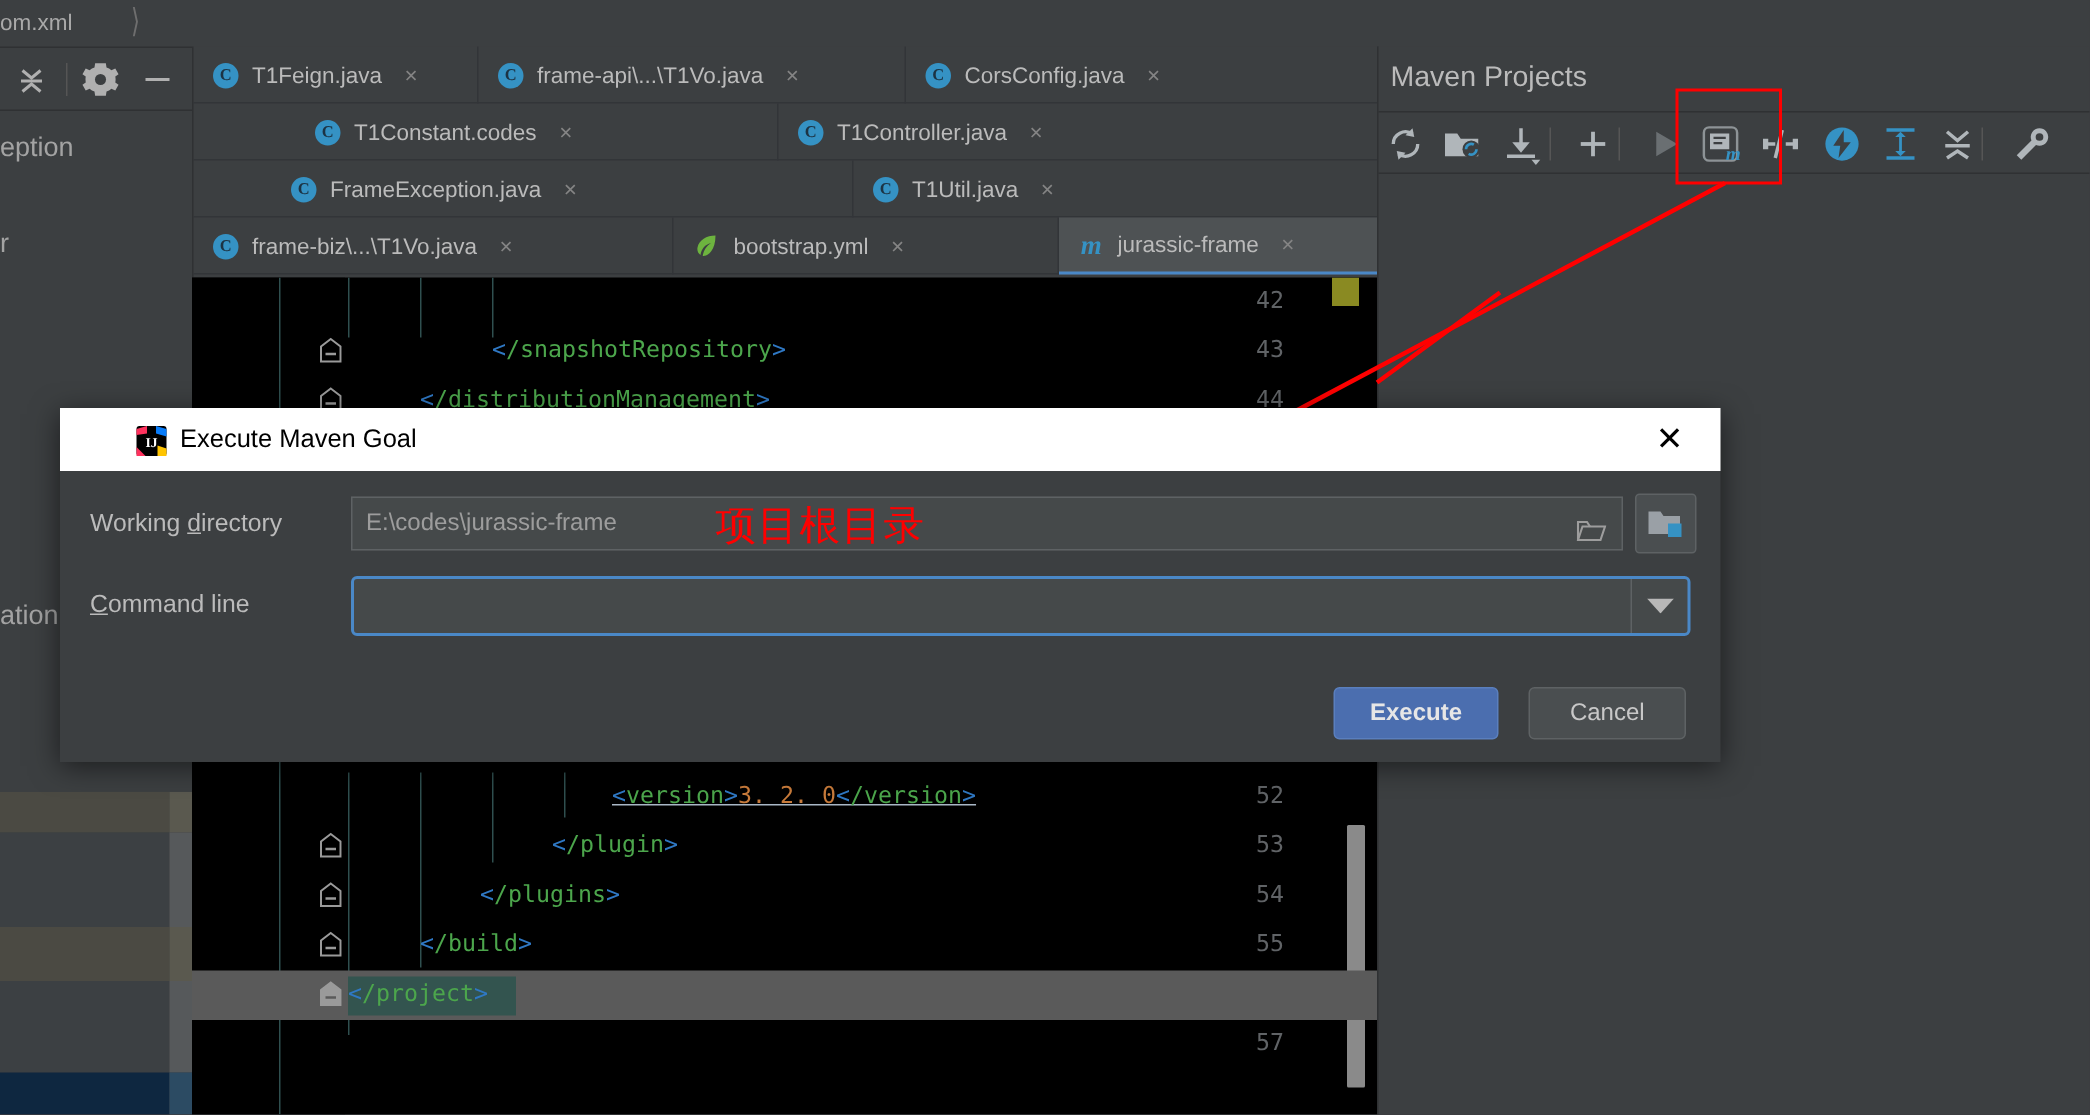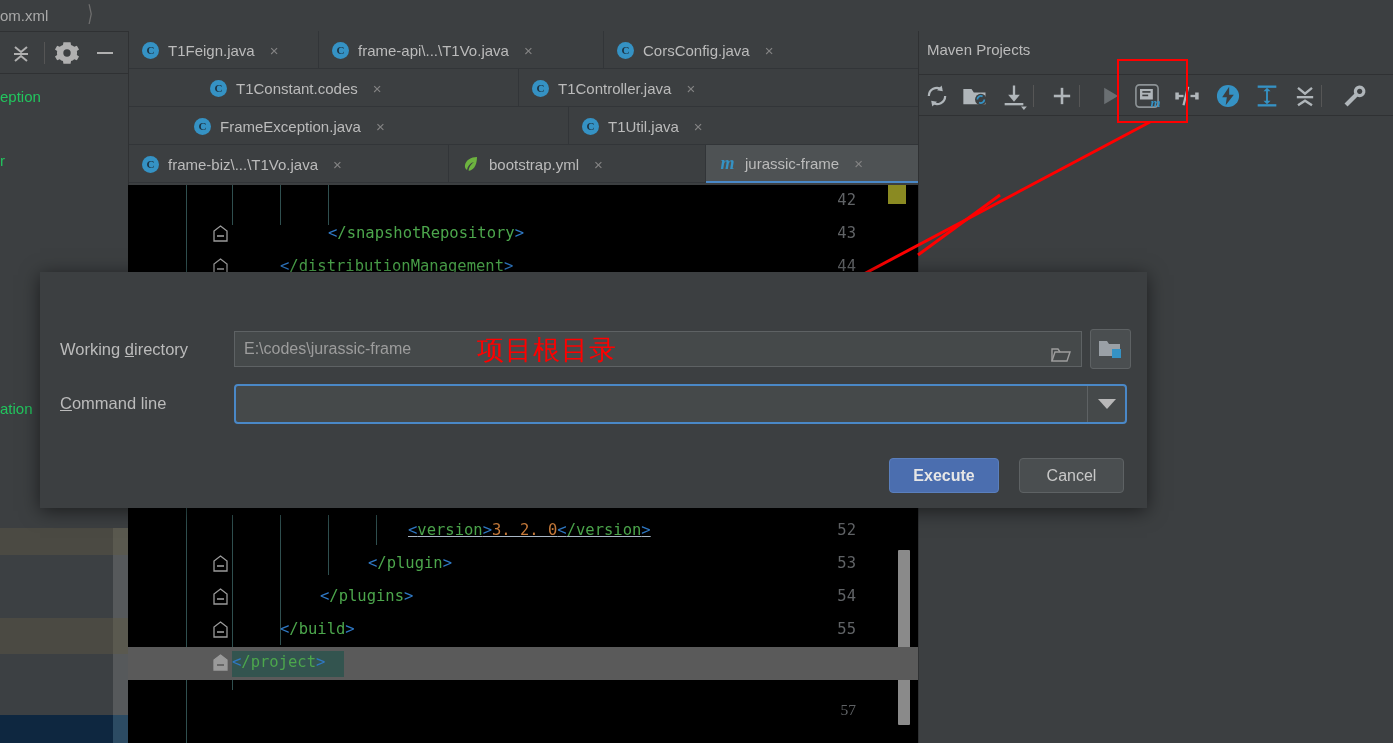--- a/index.html
+++ b/index.html
@@ -17,21 +17,21 @@
   #breadcrumb{ position:absolute; left:0; top:2px; height:28px; width:128px;
      background:#3c3f41; color:#a9a9a9; font-size:15px; line-height:28px;
      white-space:nowrap; padding-left:0px; }
   #breadcrumb .chev{ position:absolute; left:86px; top:-2px; font-size:22px;
      color:#6e6e6e; font-weight:300; transform:scaleX(.7); }
   #left-toolbar{ position:absolute; left:0; top:31px; width:128px; height:43px;
      border-top:1px solid #2f3133; border-bottom:1px solid #2f3133;
      background:#3c3f41; }
   #left-toolbar .tbi{ position:absolute; top:8px; width:26px; height:26px; }
   #left-toolbar .sep{ position:absolute; top:10px; width:1px; height:22px; background:#555; }
-  .lbl-dim{ position:absolute; color:#22c55e; font-size:15px; white-space:nowrap; }
+  .lbl-dim{ position:absolute; color:#a3a3a3; font-size:18px; white-space:nowrap; }
 
   
   #tabs{ position:absolute; left:128px; top:31px; width:790px; height:154px;
      background:#3c3f41; border-left:1px solid #2f3133; }
   .tabrow{ position:relative; height:38px; border-bottom:1px solid #323538; }
   .tab{ position:absolute; top:0; height:38px; display:flex; align-items:center;
      gap:9px; padding:0 11px 0 13px; border-right:1px solid #323538;
      color:#bbbbbb; font-size:15px; white-space:nowrap; }
   .tab.active{ background:#4e5254; border-bottom:2px solid #4a88c7; }
   .tab .close{ color:#848484; font-size:15px; margin-left:6px; }
@@ -59,21 +59,21 @@
   .cl-num{ color:#c87b3b; }
   .hl-row{ position:absolute; left:0; width:790px; height:33px; background:#5a5a5a; }
   .hl-sel{ position:absolute; height:26px; background:#33544f; }
   #editor-scrollbar{ position:absolute; right:8px; top:365px; width:12px; height:175px;
      background:#8a8a8a; border-radius:1px;}
   #warn-box{ position:absolute; left:760px; top:0px; width:18px; height:19px; background:#8a8a22;}
 
   
   #maven{ position:absolute; left:918px; top:31px; width:475px; height:712px;
      background:#3c3f41; border-left:1px solid #2f3133; }
-  #maven-title{ position:absolute; left:8px; top:10px; font-size:15px; color:#bbbbbb; }
+  #maven-title{ position:absolute; left:8px; top:10px; font-size:19px; color:#bbbbbb; }
   #maven-toolbar{ position:absolute; left:0; top:43px; width:475px; height:42px;
      border-top:1px solid #2f3133; border-bottom:1px solid #2f3133; }
   #maven-toolbar .mtb{ position:absolute; top:7px; width:28px; height:28px; }
   #maven-toolbar .msep{ position:absolute; top:10px; width:1px; height:22px; background:#565656;}
   #red-box{ position:absolute; left:1117px; top:59px; width:71px; height:64px;
      border:2px solid #ff0000; }
 
   
   #dialog{ position:absolute; left:40px; top:272px; width:1107px; height:236px;
      background:#3c3f41; box-shadow:0 3px 18px rgba(0,0,0,.55); }
@@ -265,21 +265,21 @@
           <line x1="4" y1="11" x2="11" y2="11" stroke="#9a9a9a" stroke-width="1.6"></line>
         </svg></div>
       <div class="codeline" style="left:152px;top:435px;"><span class="cl-br">&lt;</span><span class="cl-tag">/build</span><span class="cl-br">&gt;</span></div>
       <div class="hl-row" style="top:462px;"></div>
       <div class="hl-sel" style="left:104px;top:466px;width:112px;"></div>
       <div class="fold" style="top:469px;"><svg width="15" height="17" viewBox="0 0 15 17">
           <path d="M7.5 1 L14 6 L14 16 L1 16 L1 6 Z" fill="#9a9a9a" stroke="#9a9a9a" stroke-width="1.3"></path>
           <line x1="4" y1="11" x2="11" y2="11" stroke="#5a5a5a" stroke-width="1.6"></line>
         </svg></div>
       <div class="codeline" style="left:104px;top:468px;"><span class="cl-br">&lt;</span><span class="cl-tag">/project</span><span class="cl-br">&gt;</span></div>
-      <div class="lnum" style="top:516px;font-family:Liberation Serif, serif;">57</div>
+      <div class="lnum" style="top:501px;">57</div>
     </div>
 
   <div id="maven">
     <div id="maven-title">Maven Projects</div>
     <div id="maven-toolbar">
         <div class="mtb" style="left:4px;"><svg width="28" height="28" viewBox="0 0 24 24">
             <path d="M5 12a7 7 0 0111-5.7M19 12a7 7 0 01-11 5.7" stroke="#b0b6ba" stroke-width="1.9" fill="none"></path>
             <polygon points="16,3 17,8 12,7" fill="#b0b6ba"></polygon>
             <polygon points="8,21 7,16 12,17" fill="#b0b6ba"></polygon>
           </svg></div>
@@ -342,20 +342,34 @@
   </div>
   <div id="red-box"></div>
 
   <svg id="red-arrow">
     <line x1="1150" y1="122" x2="668" y2="378" stroke="#ff0000" stroke-width="3"></line>
     <polygon points="660,383 680,371 678,385" fill="#ff0000"></polygon>
     <line x1="918" y1="255" x2="1000" y2="195" stroke="#ff0000" stroke-width="3"></line>
   </svg>
 
   <div id="dialog">
+    <div id="dlg-title">
+      <div id="dlg-logo">
+        <svg width="22" height="22" viewBox="0 0 22 22">
+          <rect x="1" y="1" width="20" height="20" rx="2" fill="#000"></rect>
+          <path d="M1 3 L8 1 L8 6 L1 7 Z" fill="#fe315d"></path>
+          <path d="M14 1 L21 3 L21 8 L14 6 Z" fill="#087cfa"></path>
+          <path d="M1 15 L7 21 L1 21 Z" fill="#fe315d"></path>
+          <path d="M15 14 L21 16 L21 21 L15 21 Z" fill="#ffc400"></path>
+          <text x="11" y="15" font-size="9" fill="#fff" text-anchor="middle" font-family="Liberation Serif, serif" font-weight="bold">IJ</text>
+        </svg>
+      </div>
+      <div class="t">Execute Maven Goal</div>
+      <div id="dlg-close">✕</div>
+    </div>
 
     <div class="dlg-label" style="left:20px;top:68px">
       <span>Working </span><u>d</u><span>irectory</span>
     </div>
     <div id="wd-field">
       <span>E:\codes\jurassic-frame</span>
       <span id="wd-browse-in">
         <svg width="20" height="16" viewBox="0 0 20 16">
           <path d="M1 14 L4 5 L19 5 L16 14 Z" fill="none" stroke="#9d9d9d" stroke-width="1.4"></path>
           <path d="M1 14 L1 2 L7 2 L9 5" fill="none" stroke="#9d9d9d" stroke-width="1.4"></path>

